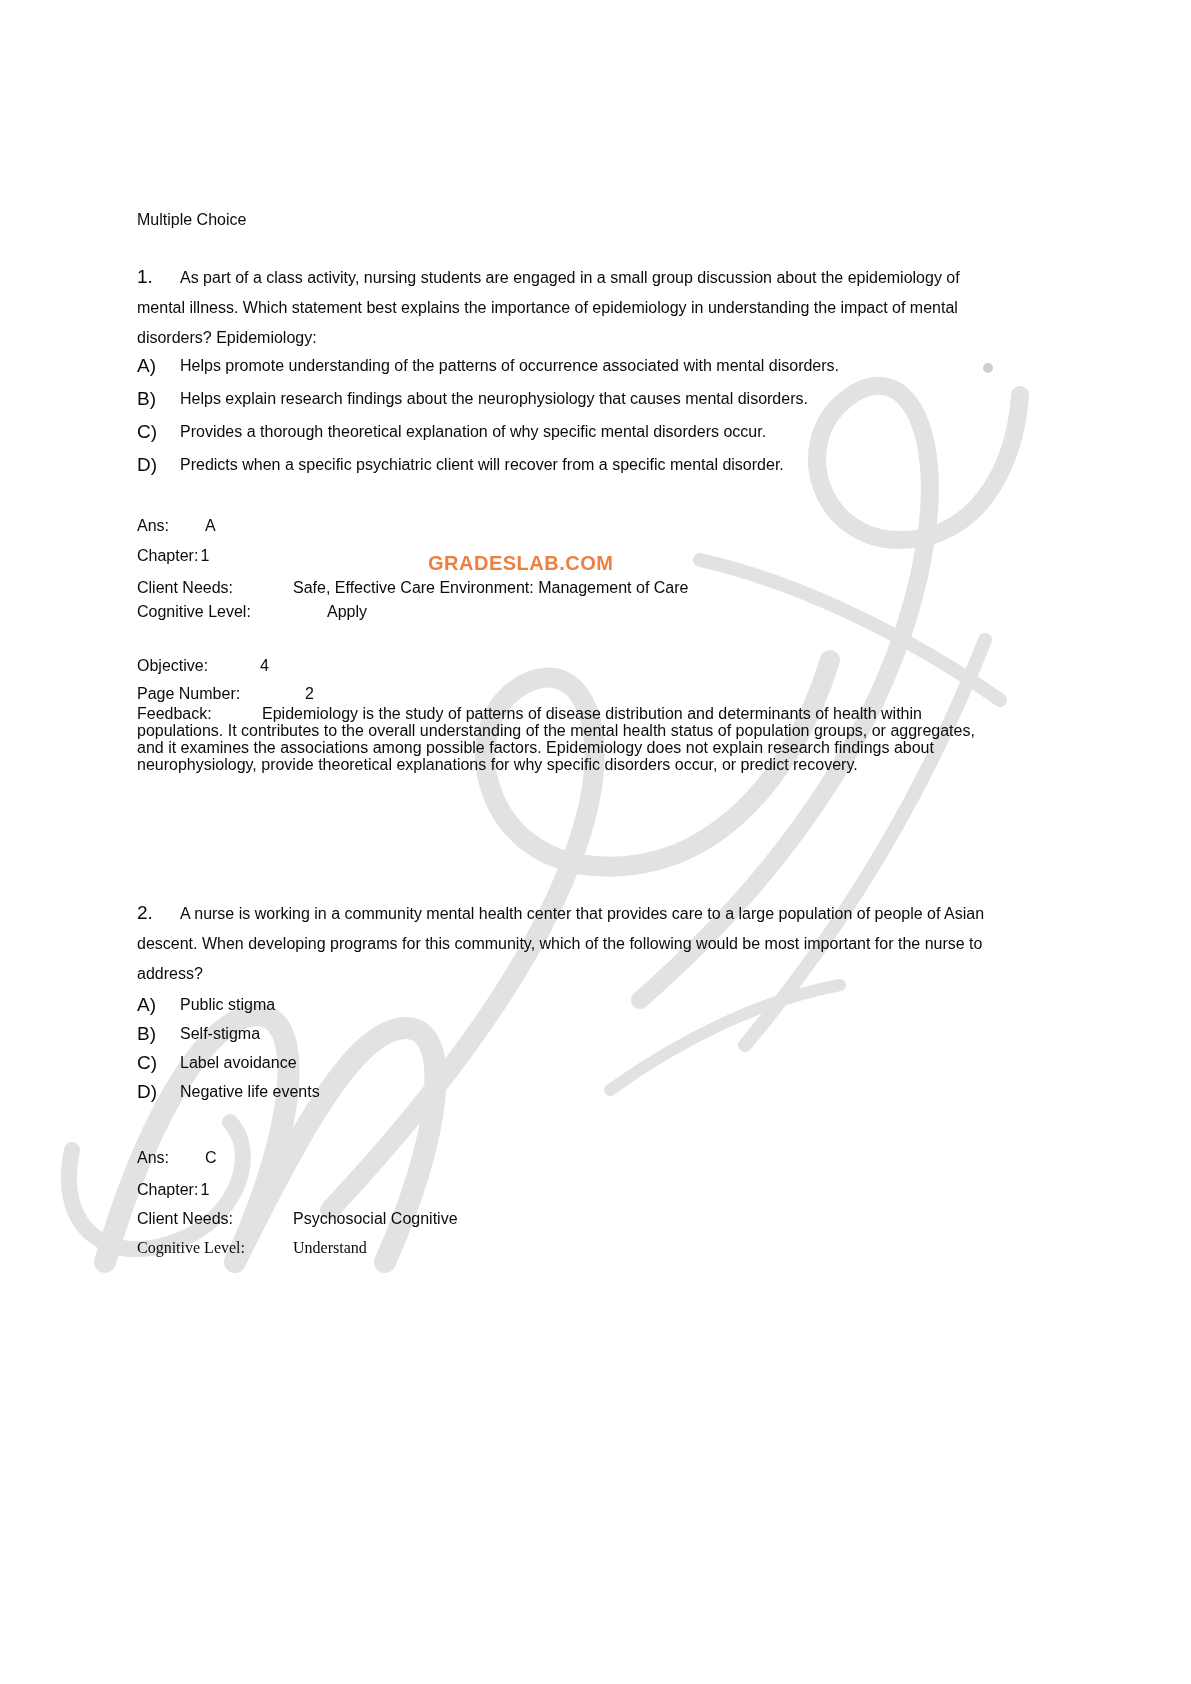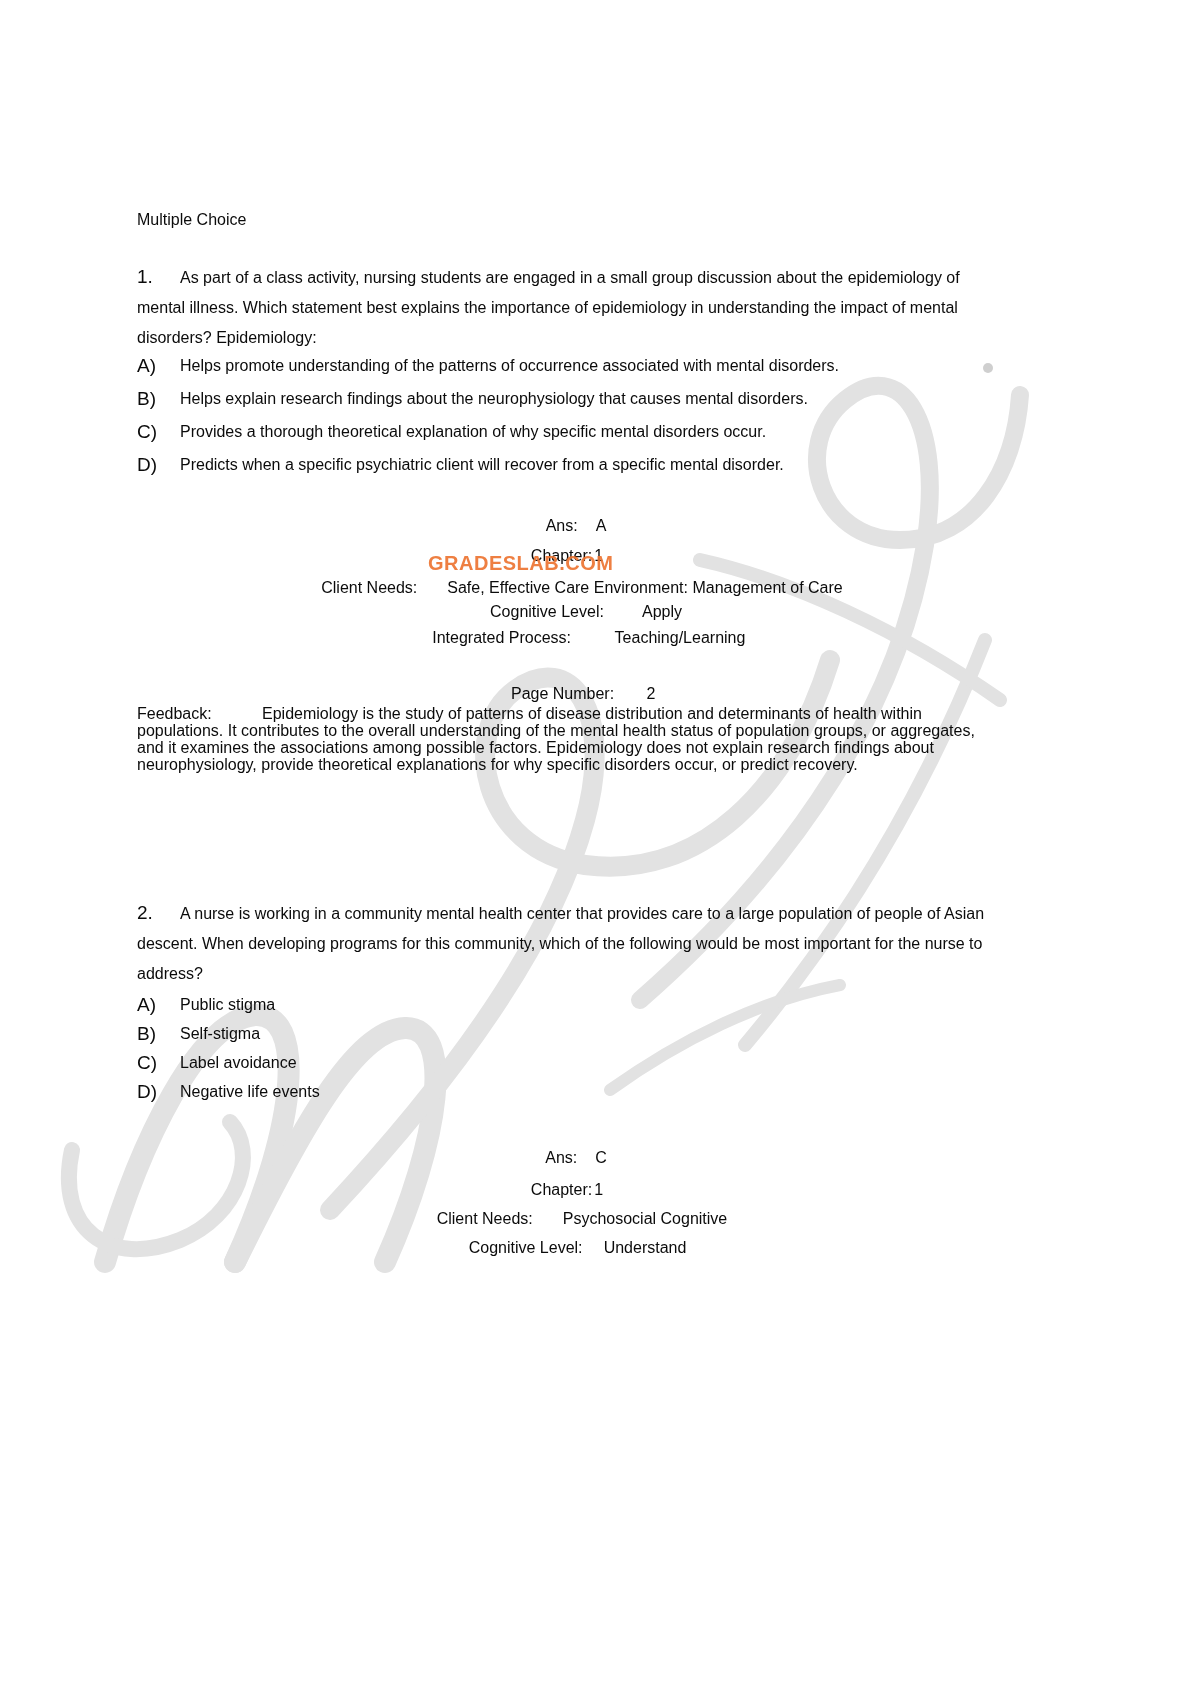--- a/index.html
+++ b/index.html
@@ -14,21 +14,21 @@
   .sig-svg{position:absolute;left:0;top:0;z-index:0;}
   .layer{position:absolute;left:0;top:0;width:1191px;height:1684px;z-index:1;}
   .abs{position:absolute;left:137px;width:860px;font-size:16px;line-height:30px;}
   .title{font-size:16px;}
   .qpara{text-align:left;}
   .qnum{display:inline-block;width:43px;font-size:19px;vertical-align:baseline;}
   .opt-row{display:flex;line-height:31px;margin-bottom:2px;}
   .opt-row.tight{line-height:29px;margin-bottom:0;}
   .opt-letter{flex:0 0 43px;font-size:19px;}
   .opt-text{flex:1;}
-  .meta-row{white-space:nowrap;text-align:center;}
+  .meta-row{white-space:nowrap;}
   .lbl{display:inline-block;}
   .w68{width:68px;}
   .w123{width:123px;}
   .w125{width:125px;}
   .w156{width:156px;}
   .w168{width:168px;}
   .w190{width:190px;}
   .w226{width:226px;}
   .val-tight{margin-left:2px;}
   .feedback{white-space:normal;line-height:17px;}
@@ -95,24 +95,24 @@
     </div>
 
     <div class="abs meta-row" style="top:573px;">
       <span class="lbl w156">Client Needs:</span><span>Safe, Effective Care Environment: Management of Care</span>
     </div>
 
     <div class="abs meta-row" style="top:597px;">
       <span class="lbl w190">Cognitive Level:</span><span>Apply</span>
     </div>
 
-    <div class="abs meta-row" style="top:623px;">
-      <span class="lbl w226">Integrated Process:</span><span>Teaching/Learning</span>
+
+    <div class="abs meta-row" style="top:651px;">
+      <span class="lbl w123">Objective:</span><span>4</span>
     </div>
-
 
     <div class="abs meta-row" style="top:679px;">
       <span class="lbl w168">Page Number:</span><span>2</span>
     </div>
 
     <div class="abs feedback" style="top:705px;">
       <span class="lbl w125">Feedback:</span><span>Epidemiology is the study of patterns of disease distribution and determinants of health within populations. It contributes to the overall understanding of the mental health status of population groups, or aggregates, and it examines the associations among possible factors. Epidemiology does not explain research findings about neurophysiology, provide theoretical explanations for why specific disorders occur, or predict recovery.</span>
     </div>
 
     <div class="abs qpara" style="top:898px;">
@@ -143,18 +143,18 @@
     </div>
 
     <div class="abs meta-row" style="top:1175px;">
       <span class="lbl">Chapter:</span><span class="val-tight">1</span>
     </div>
 
     <div class="abs meta-row" style="top:1204px;">
       <span class="lbl w156">Client Needs:</span><span>Psychosocial Cognitive</span>
     </div>
 
-    <div class="abs meta-row" style="top:1233px;">
+    <div class="abs meta-row" style="top:1233px;font-family:Liberation Serif, serif;">
       <span class="lbl w156">Cognitive Level:</span><span>Understand</span>
     </div>
 
   </div>
 </div>
 
 </body></html>

